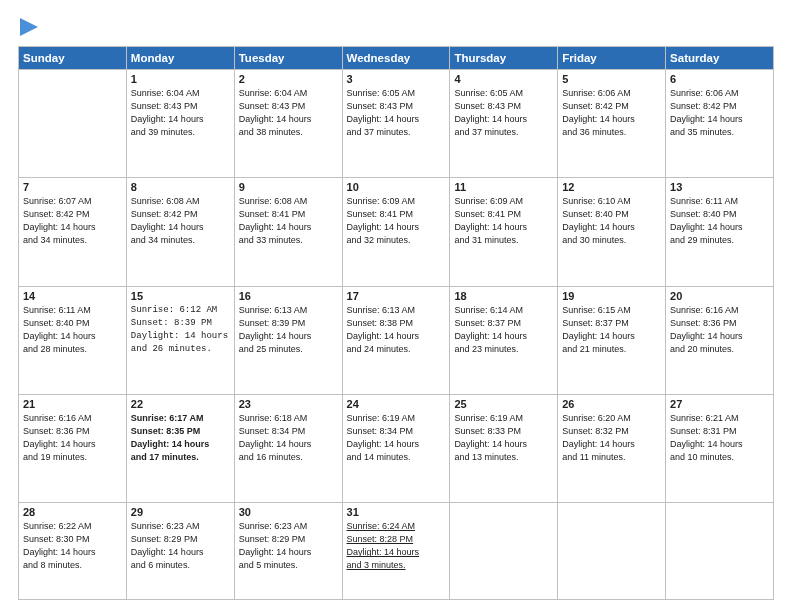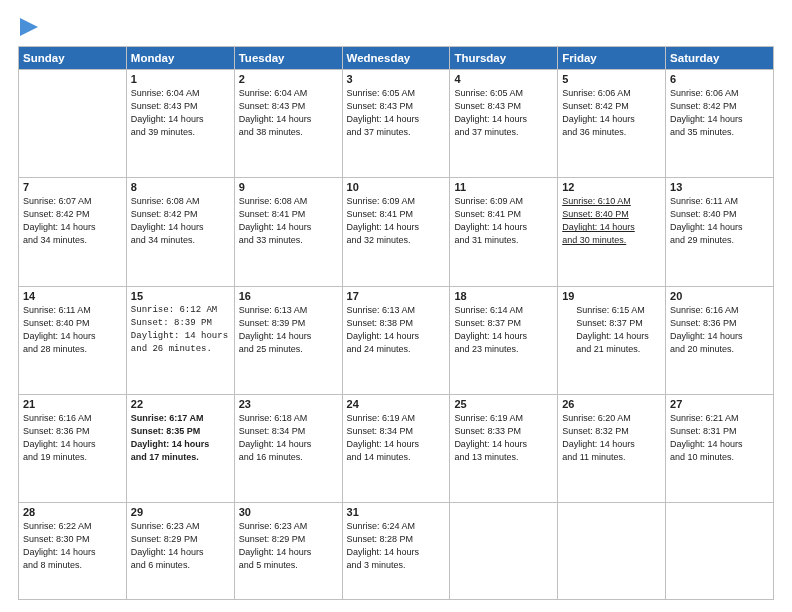--- a/index.html
+++ b/index.html
@@ -195,21 +195,21 @@
           </td>
           <td>
             <span class="day-num">11</span>
             <div class="day-info" style="white-space: pre-line;">Sunrise: 6:09 AM
 Sunset: 8:41 PM
 Daylight: 14 hours
 and 31 minutes.</div>
           </td>
           <td>
             <span class="day-num">12</span>
-            <div class="day-info" style="white-space: pre-line; text-decoration: underline;">Sunrise: 6:10 AM
+            <div class="day-info" style="white-space: pre-line;">Sunrise: 6:10 AM
 Sunset: 8:40 PM
 Daylight: 14 hours
 and 30 minutes.</div>
           </td>
           <td>
             <span class="day-num">13</span>
             <div class="day-info" style="white-space: pre-line;">Sunrise: 6:11 AM
 Sunset: 8:40 PM
 Daylight: 14 hours
 and 29 minutes.</div>
@@ -246,21 +246,21 @@
           </td>
           <td>
             <span class="day-num">18</span>
             <div class="day-info" style="white-space: pre-line;">Sunrise: 6:14 AM
 Sunset: 8:37 PM
 Daylight: 14 hours
 and 23 minutes.</div>
           </td>
           <td>
             <span class="day-num">19</span>
-            <div class="day-info" style="white-space: pre-line; margin-left: 14px;">Sunrise: 6:15 AM
+            <div class="day-info" style="white-space: pre-line;">Sunrise: 6:15 AM
 Sunset: 8:37 PM
 Daylight: 14 hours
 and 21 minutes.</div>
           </td>
           <td>
             <span class="day-num">20</span>
             <div class="day-info" style="white-space: pre-line;">Sunrise: 6:16 AM
 Sunset: 8:36 PM
 Daylight: 14 hours
 and 20 minutes.</div>
@@ -334,21 +334,21 @@
           </td>
           <td>
             <span class="day-num">30</span>
             <div class="day-info" style="white-space: pre-line;">Sunrise: 6:23 AM
 Sunset: 8:29 PM
 Daylight: 14 hours
 and 5 minutes.</div>
           </td>
           <td>
             <span class="day-num">31</span>
-            <div class="day-info" style="white-space: pre-line;">Sunrise: 6:24 AM
+            <div class="day-info" style="white-space: pre-line; text-decoration: underline;">Sunrise: 6:24 AM
 Sunset: 8:28 PM
 Daylight: 14 hours
 and 3 minutes.</div>
           </td>
           <td class="empty-cell"></td>
           <td class="empty-cell"></td>
           <td class="empty-cell"></td>
         </tr>
       </tbody>
   </table>

